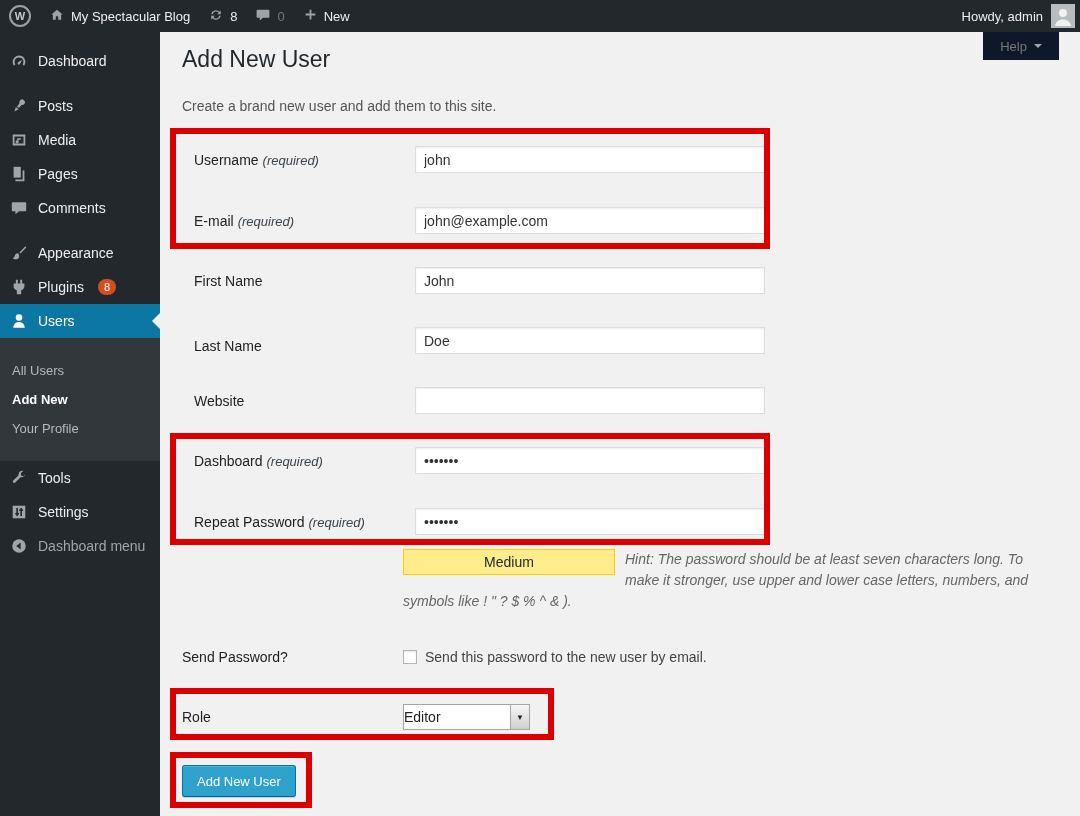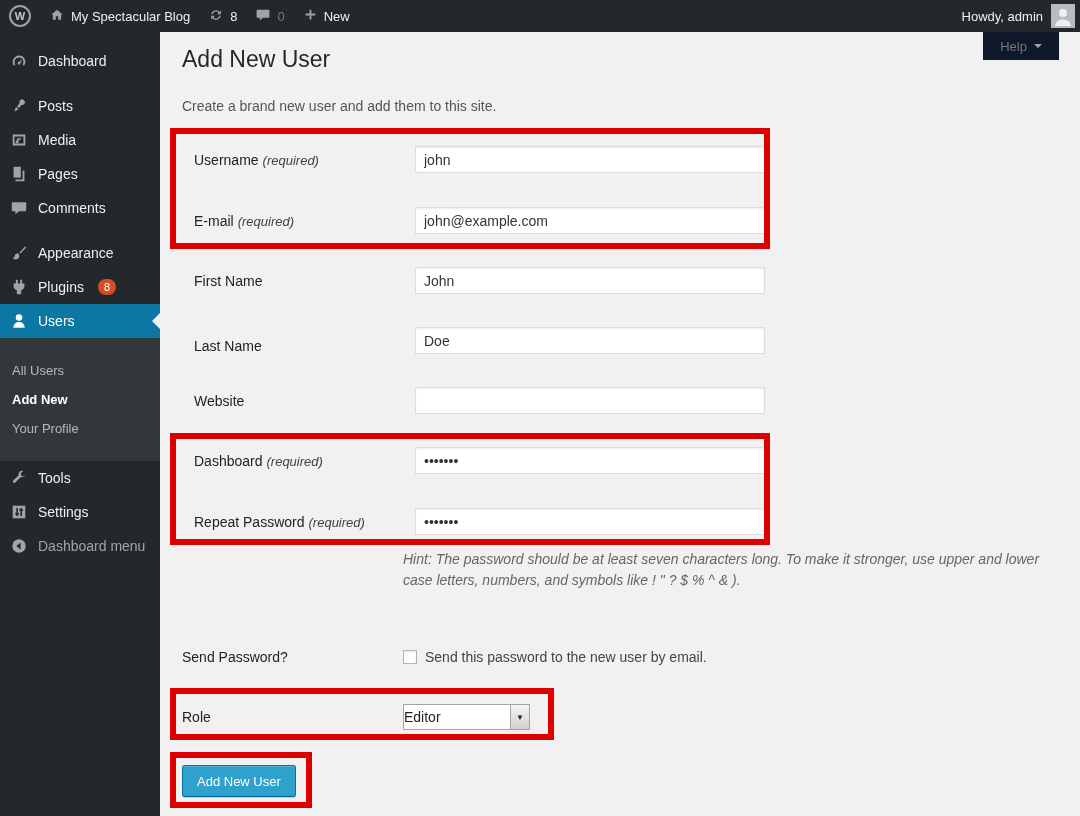--- a/index.html
+++ b/index.html
@@ -305,20 +305,21 @@
     </div>
 
     <div class="form-row" style="top:476px;">
       <span class="form-label">
         <span>Repeat Password</span><span class="req">(required)</span>
       </span>
       <input class="text-input" type="text" value="•••••••" style="">
     </div>
 
     <div class="strength-wrap">
+      <div class="strength-meter">Medium</div>
       <p class="pw-hint">Hint: The password should be at least seven characters long. To make it stronger, use upper and lower case letters, numbers, and symbols like ! " ? $ % ^ &amp; ).</p>
     </div>
 
     <div class="send-row">
       <span class="form-label">
         <span>Send Password?</span>
       </span>
       <input type="checkbox" class="checkbox" style="">
       <span class="cb-label">Send this password to the new user by email.</span>
     </div>

